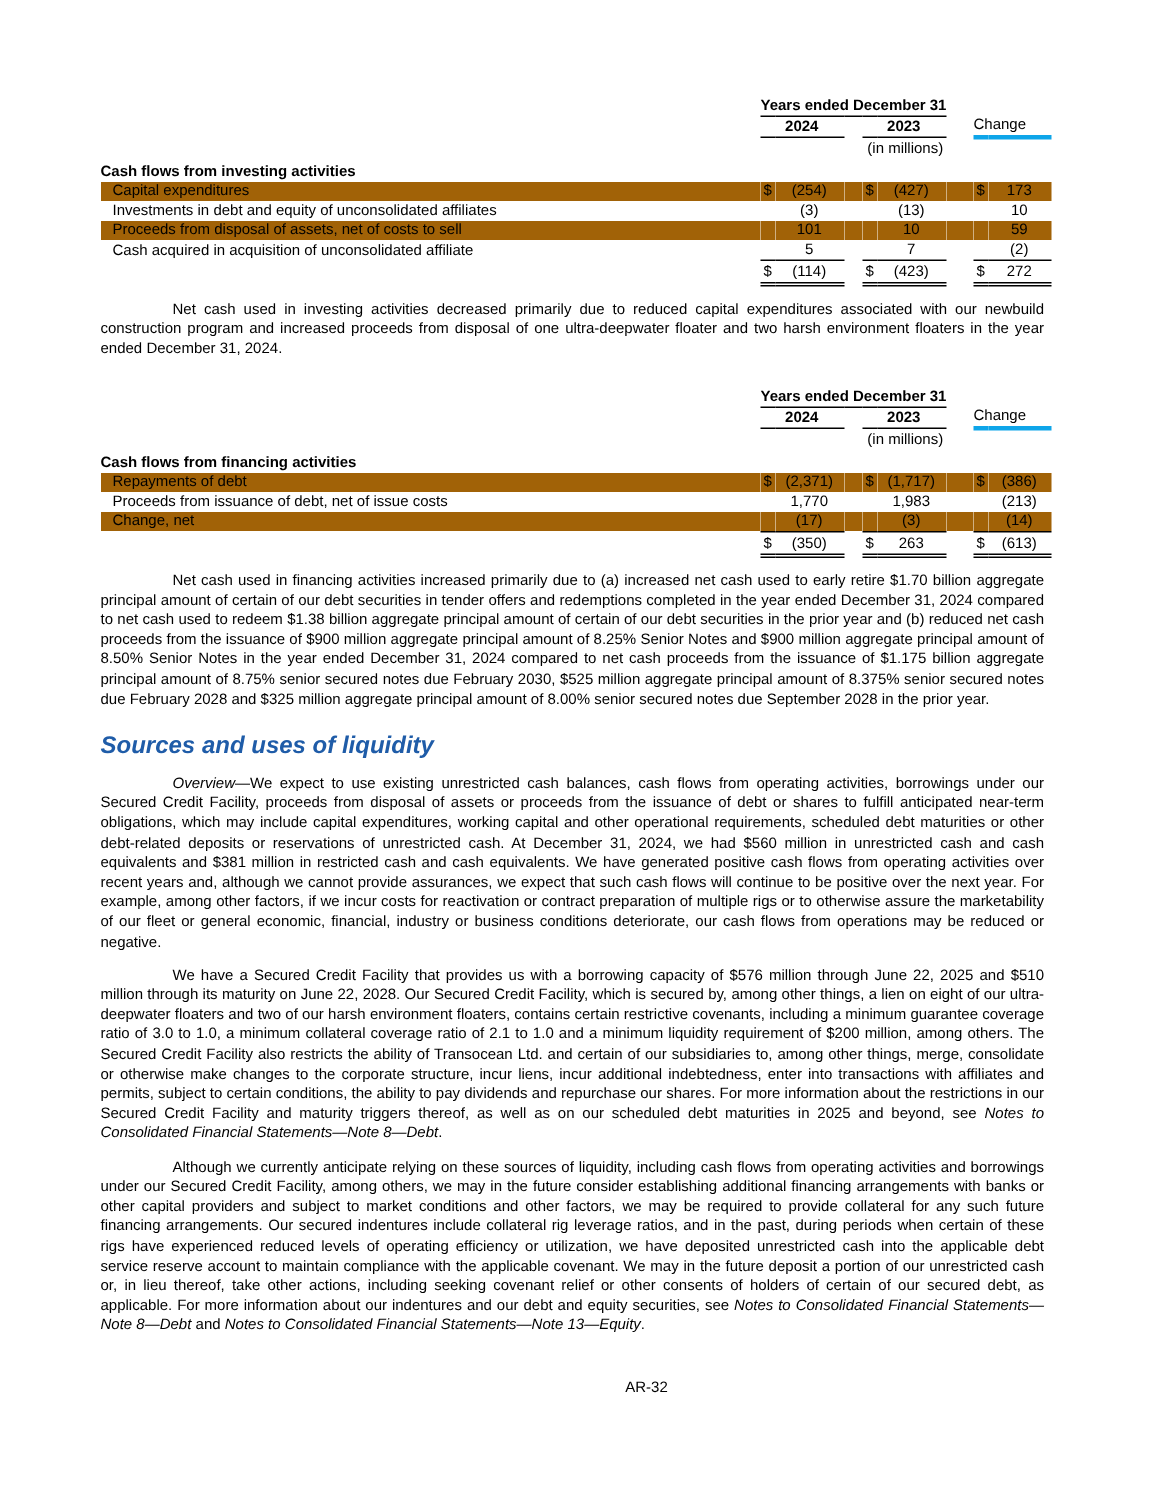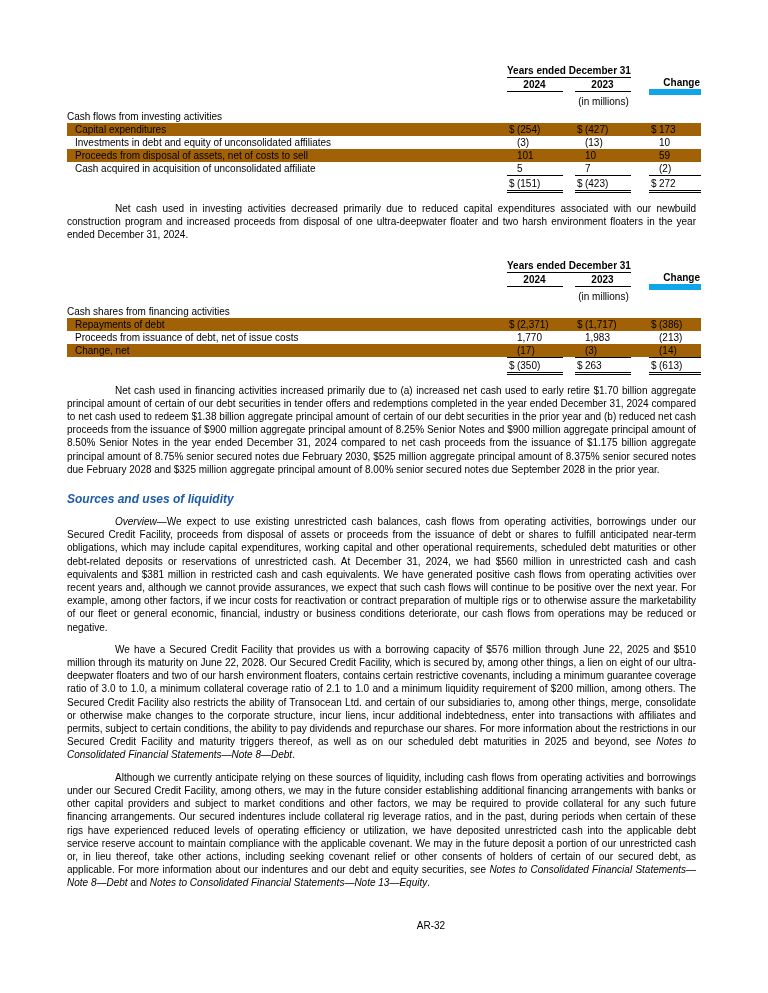--- a/index.html
+++ b/index.html
@@ -4,32 +4,32 @@
 <style>
   html,body{margin:0;padding:0;}
   body{width:768px;height:993px;overflow:hidden;background:#ffffff;color:#000;
        font-family:"Liberation Sans",sans-serif;position:relative;}
   .page{padding:64px 67px 0 67px;}
 
   .fin-table{width:100%;border-collapse:collapse;table-layout:fixed;}
   .fin-table td{font-size:10px;line-height:11px;padding:1px 1px 1px 0;vertical-align:bottom;overflow:hidden;white-space:nowrap;}
   col.c-d{width:10px;} col.c-v{width:46px;} col.c-sp{width:12px;} col.c-sp2{width:18px;} col.c-v3{width:42px;}
   .hdr-years,.hdr-yr{font-weight:bold;text-align:center;border-bottom:1px solid #000;font-size:9.5px;}
-  .hdr-change{font-weight:bold;text-align:right;border-bottom:6px solid #0ea5e9;font-size:9.5px;vertical-align:middle;}
+  .hdr-change{font-weight:normal;text-align:left;border-bottom:3px solid #0ea5e9;font-size:9.5px;vertical-align:middle;}
   .in-millions{font-size:8.5px;text-align:center;}
-  .section-row td{font-weight:normal;padding-top:3px;}
+  .section-row td{font-weight:bold;padding-top:3px;}
   tr.shaded td{background:#a16207;}
   td.lbl{padding-left:8px;}
-  td.val{text-align:left;}
+  td.val{text-align:center;}
   td.dol{text-align:left;padding-left:2px;}
   tr.total td.b{border-top:1px solid #000;border-bottom:3px double #000;}
   tr.total td{padding-top:2px;}
 
   .para{font-size:10px;line-height:13.2px;text-align:justify;text-indent:48px;margin:9px 5px 0 0;}
-  .heading{color:#1F5CA8;font-weight:bold;font-style:italic;font-size:12px;margin:16px 0 0 0;}
+  .heading{color:#1F5CA8;font-weight:bold;font-style:italic;font-size:16px;margin:16px 0 0 0;}
   .t2{margin-top:18px;}
   .ital{font-style:italic;}
   .footer{position:absolute;top:920px;left:0;width:768px;text-align:center;font-size:10px;margin-left:47px;}
 </style>
 </head>
 <body>
 
 <div class="page">
 
   <table class="fin-table">
@@ -106,21 +106,21 @@
         <td></td>
         <td class="dol"></td>
         <td class="val">7</td>
         <td></td>
         <td class="dol"></td>
         <td class="val">(2)</td>
       </tr>
       <tr class="total">
         <td></td>
         <td class="dol b">$</td>
-        <td class="val b">(151)</td>
+        <td class="val b">(114)</td>
         <td></td>
         <td class="dol b">$</td>
         <td class="val b">(423)</td>
         <td></td>
         <td class="dol b">$</td>
         <td class="val b">272</td>
       </tr>
     </tbody>
   </table>
 
@@ -150,21 +150,21 @@
         <td colspan="2" class="hdr-yr">2024</td>
         <td></td>
         <td colspan="2" class="hdr-yr">2023</td>
         <td></td>
       </tr>
       <tr>
         <td></td>
         <td colspan="8" class="in-millions">(in millions)</td>
       </tr>
       <tr class="section-row">
-        <td colspan="9">Cash shares from financing activities</td>
+        <td colspan="9">Cash flows from financing activities</td>
       </tr>
 
       <tr class="shaded">
         <td class="lbl">Repayments of debt</td>
         <td class="dol">$</td>
         <td class="val">(2,371)</td>
         <td></td>
         <td class="dol">$</td>
         <td class="val">(1,717)</td>
         <td></td>

